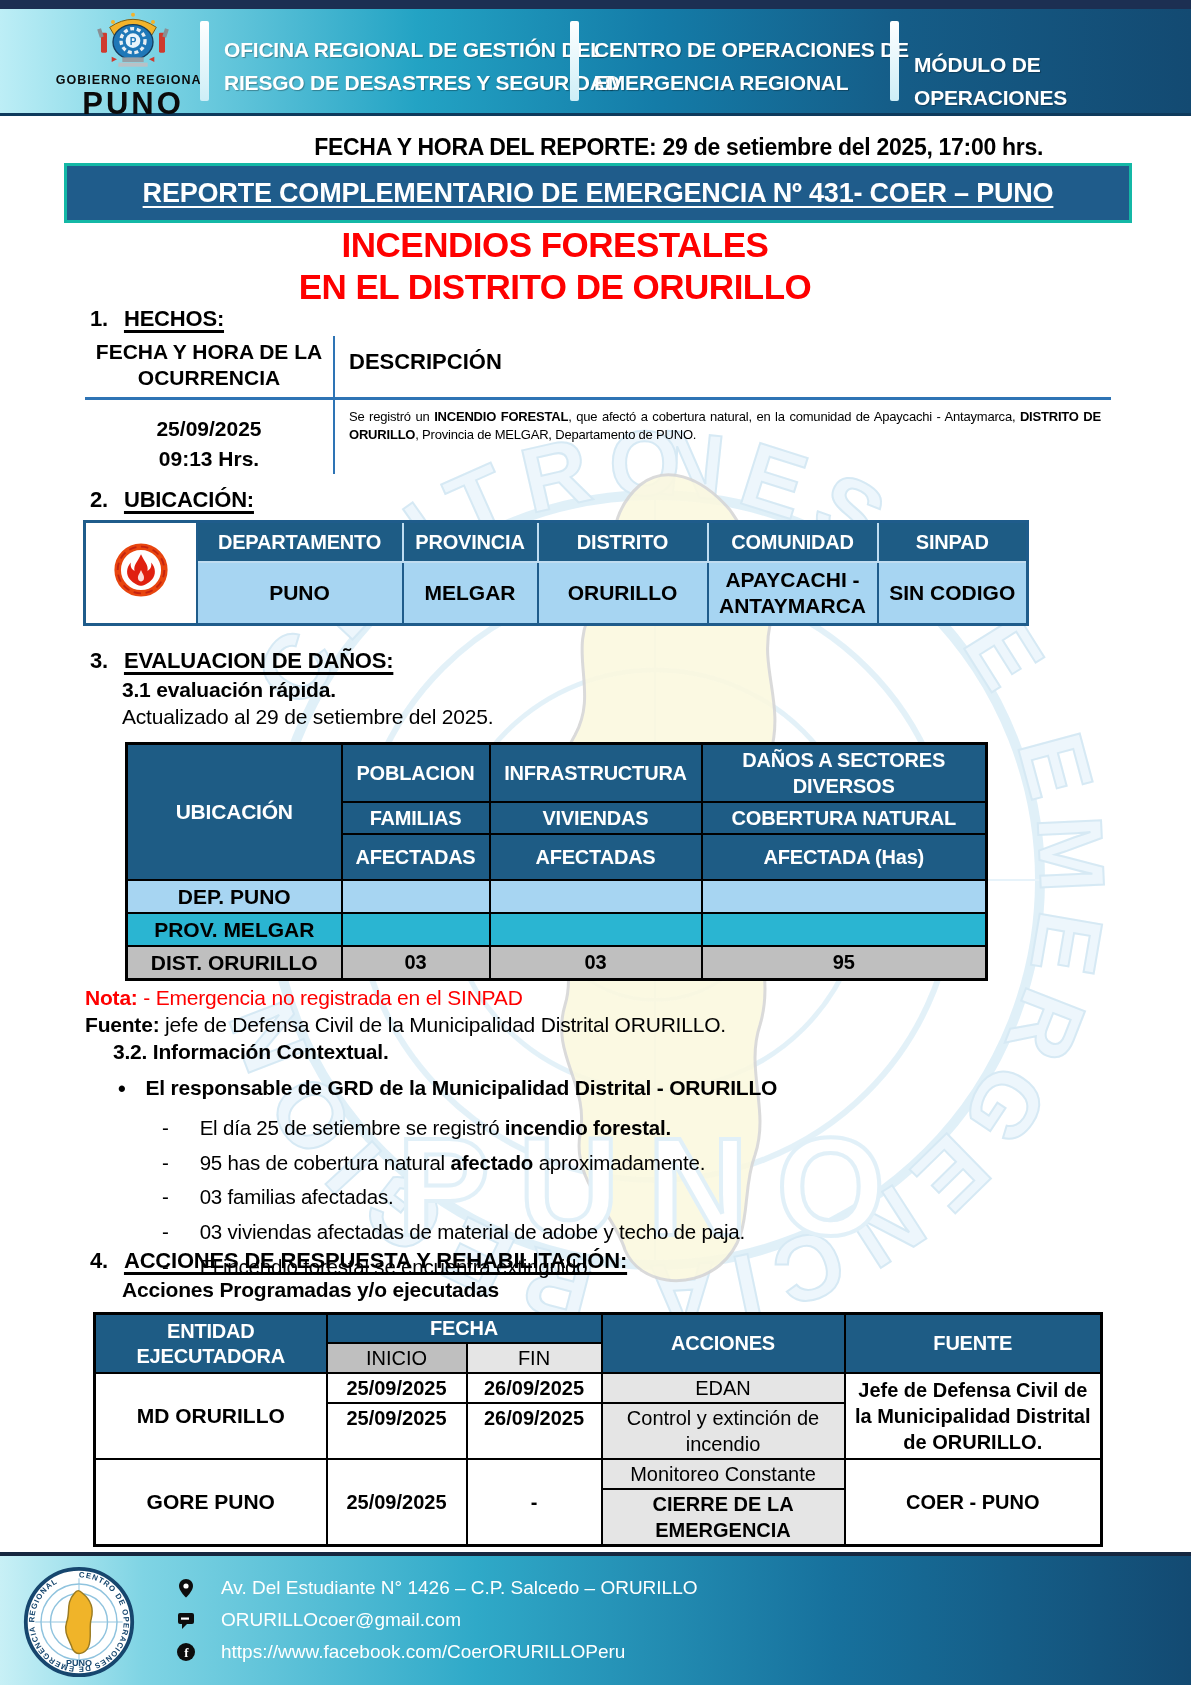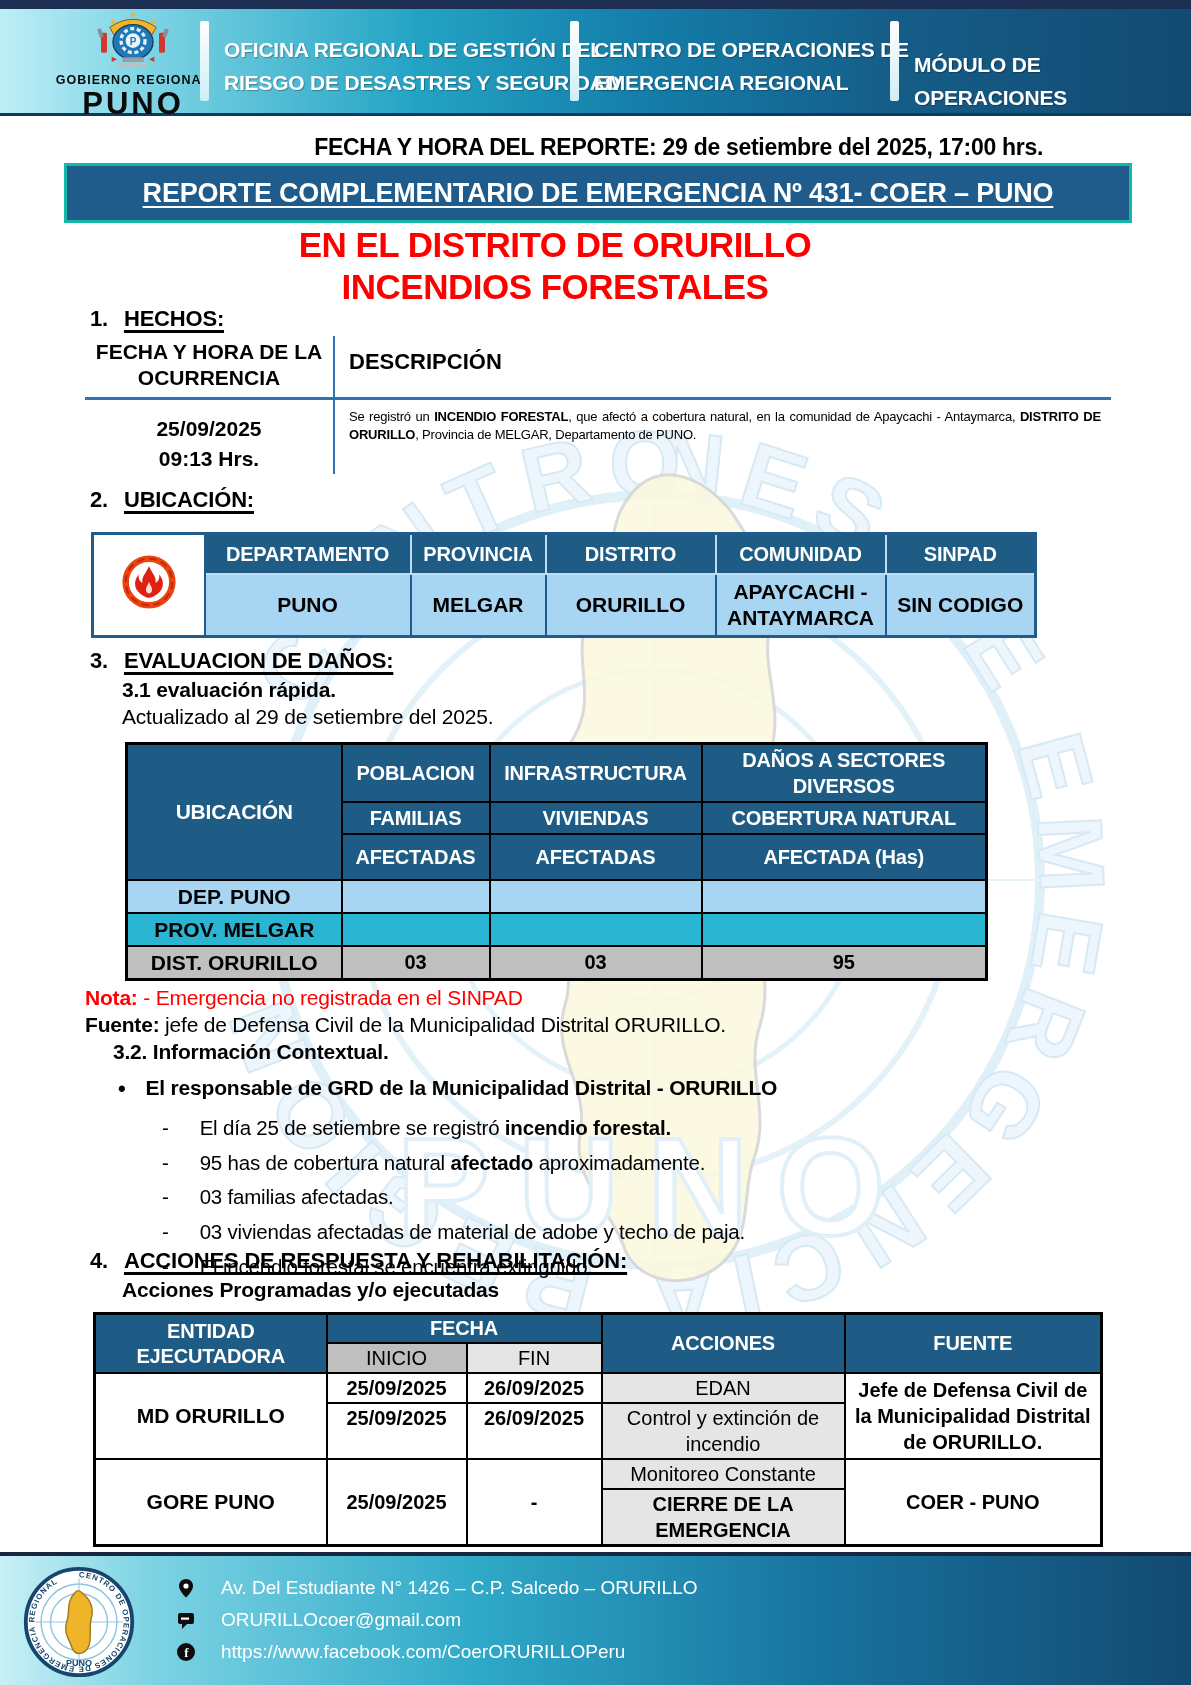--- a/index.html
+++ b/index.html
@@ -149,22 +149,22 @@
     </svg>
   </div>
 
   <div class="abs dateline">FECHA Y HORA DEL REPORTE: 29 de setiembre del 2025, 17:00 hrs.</div>
 
   <div class="abs banner">
     <span>REPORTE COMPLEMENTARIO DE EMERGENCIA Nº 431- COER – PUNO</span>
   </div>
 
   <div class="abs rtitle">
+    <div>INCENDIOS FORESTALES</div>
     <div>EN EL DISTRITO DE ORURILLO</div>
-    <div>INCENDIOS FORESTALES</div>
   </div>
 
   <div class="abs sec" style="top:306px;left:90px;">
     <span>1.</span>
     <span class="txt">HECHOS:</span>
   </div>
 
   <div class="abs hgrid">
     <div class="hg-h1">FECHA Y HORA DE LA OCURRENCIA</div>
     <div class="hg-h2">DESCRIPCIÓN</div>
@@ -175,21 +175,21 @@
     <div class="hg-d2">
       <div class="desc"><span>Se registró un </span><span class="b">INCENDIO FORESTAL</span><span>, que afectó a cobertura natural, en la comunidad de Apaycachi - Antaymarca, </span><span class="b">DISTRITO DE ORURILLO</span><span>, Provincia de MELGAR, Departamento de PUNO.</span></div>
     </div>
   </div>
 
   <div class="abs sec" style="top:487px;left:90px;">
     <span>2.</span>
     <span class="txt">UBICACIÓN:</span>
   </div>
 
-  <table class="abs ubi" style="top:532px;left:83px;margin-left:8px;">
+  <table class="abs ubi" style="top:520px;left:83px;">
     <colgroup>
         <col style="width:112px">
         <col style="width:206px">
         <col style="width:135px">
         <col style="width:170px">
         <col style="width:170px">
         <col style="width:150px">
       </colgroup>
     <tbody>
         <tr>

